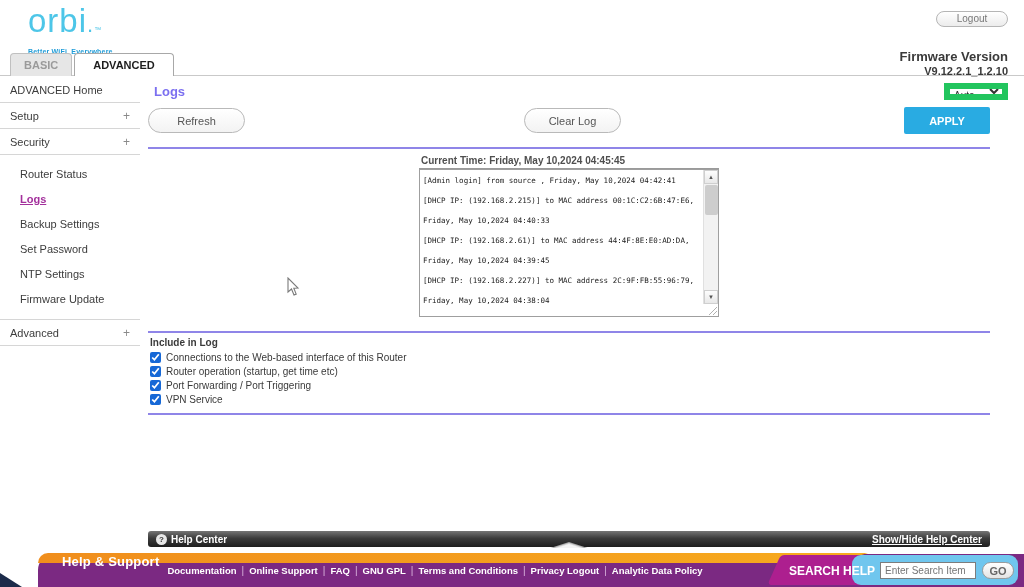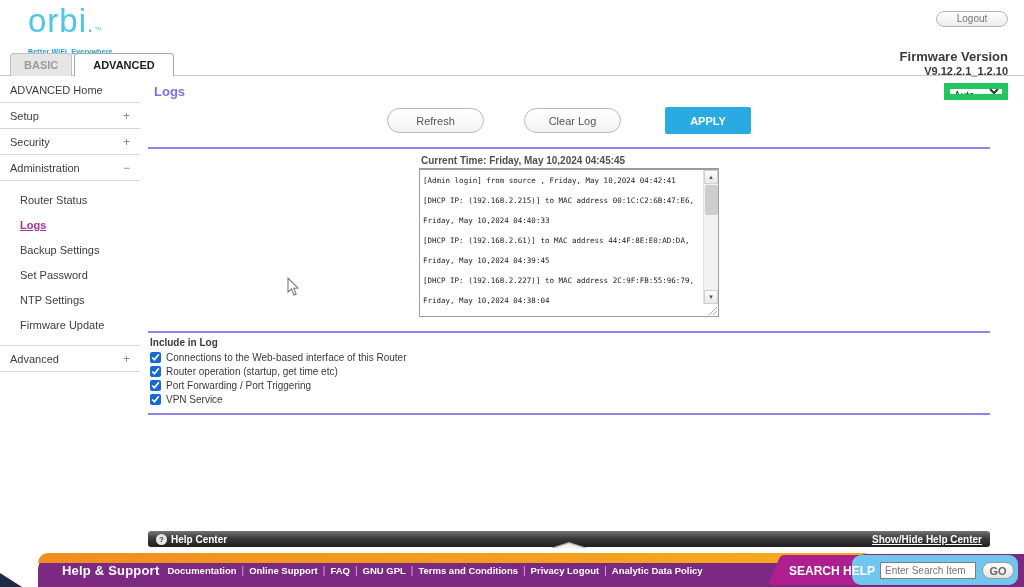--- a/index.html
+++ b/index.html
@@ -48,21 +48,21 @@
   .side-item .expander { position:absolute; right:10px; top:6px; color:#8a8a8a; font-size:12px; }
   .side-sub { border-bottom:1px solid #d6d6d6; padding:6px 0 8px 0; }
   .sub-item { padding:7px 8px 6px 20px; color:#3c3c3c; cursor:pointer; }
   .sub-item.active a, .sub-item.active { color:#A3309C; font-weight:bold; }
   .sub-item.active .lbl { text-decoration:underline; }
 
   
   .main { position:absolute; left:148px; top:77px; width:842px; }
   .page-title { color:#7B6FF0; font-weight:bold; font-size:13px; margin:7px 0 8px 6px; }
 
-  .btn-row { display:flex; justify-content:center; gap:40px; align-items:center; margin-top:2px; }
+  .btn-row { display:flex; justify-content:space-between; gap:20px; align-items:center; margin-top:2px; }
   .pill-btn {
     width:97px; height:25px; border:1px solid #b9b9b9; border-radius:13px;
     background:linear-gradient(#ffffff,#f3f3f3);
     font-size:11px; color:#555; cursor:pointer; font-family:"Liberation Sans",sans-serif;
   }
   .apply-btn {
     width:86px; height:27px; border:none; border-radius:2px;
     background:#29ABE2; color:#ffffff; font-weight:bold; font-size:11px;
     cursor:pointer; font-family:"Liberation Sans",sans-serif; margin-left:4px;
   }
@@ -152,21 +152,21 @@
   .footer-blue {
     position:absolute; right:6px; bottom:2px; width:166px; height:30px;
     background:#70C6EE; border-radius:9px;
   }
   .footer-magenta {
     position:absolute; right:110px; bottom:2px; width:140px; height:30px;
     background:#AD1F8F; transform:skewX(-24deg); border-radius:4px;
   }
   .footer-content {
     position:absolute; left:0; bottom:0; width:1024px; height:33px;
-    display:flex; align-items:center;
+    display:flex; 
   }
   .hs-label { margin-left:62px; font-size:13px; font-weight:bold; color:#fff; letter-spacing:.2px; }
   .f-links { display:flex; align-items:center; margin-left:8px; }
   .f-link { font-size:9.5px; font-weight:bold; color:#fff; cursor:pointer; white-space:nowrap; }
   .f-sep { color:#d9b3dd; margin:0 5px; font-size:10px; }
   .search-zone { position:absolute; right:10px; bottom:0; height:33px; display:flex; align-items:center; }
   .search-label { font-size:12px; font-weight:bold; color:#fff; margin-right:5px; }
   .search-input {
     width:96px; height:17px; border:1px solid #7d7d7d; font-size:10px; padding:0 4px;
     font-family:"Liberation Sans",sans-serif;
@@ -206,24 +206,20 @@
   <div class="side-item">
     <span class="lbl">ADVANCED Home</span>
   </div>
   <div class="side-item">
     <span class="lbl">Setup</span>
     <span class="expander">+</span>
   </div>
   <div class="side-item">
     <span class="lbl">Security</span>
     <span class="expander">+</span>
-  </div>
-  <div class="side-item">
-    <span class="lbl">Administration</span>
-    <span class="expander">−</span>
   </div>
   <div class="side-sub">
     <div class="sub-item"><span class="lbl">Router Status</span></div>
     <div class="sub-item active"><span class="lbl">Logs</span></div>
     <div class="sub-item"><span class="lbl">Backup Settings</span></div>
     <div class="sub-item"><span class="lbl">Set Password</span></div>
     <div class="sub-item"><span class="lbl">NTP Settings</span></div>
     <div class="sub-item"><span class="lbl">Firmware Update</span></div>
   </div>
   <div class="side-item">

